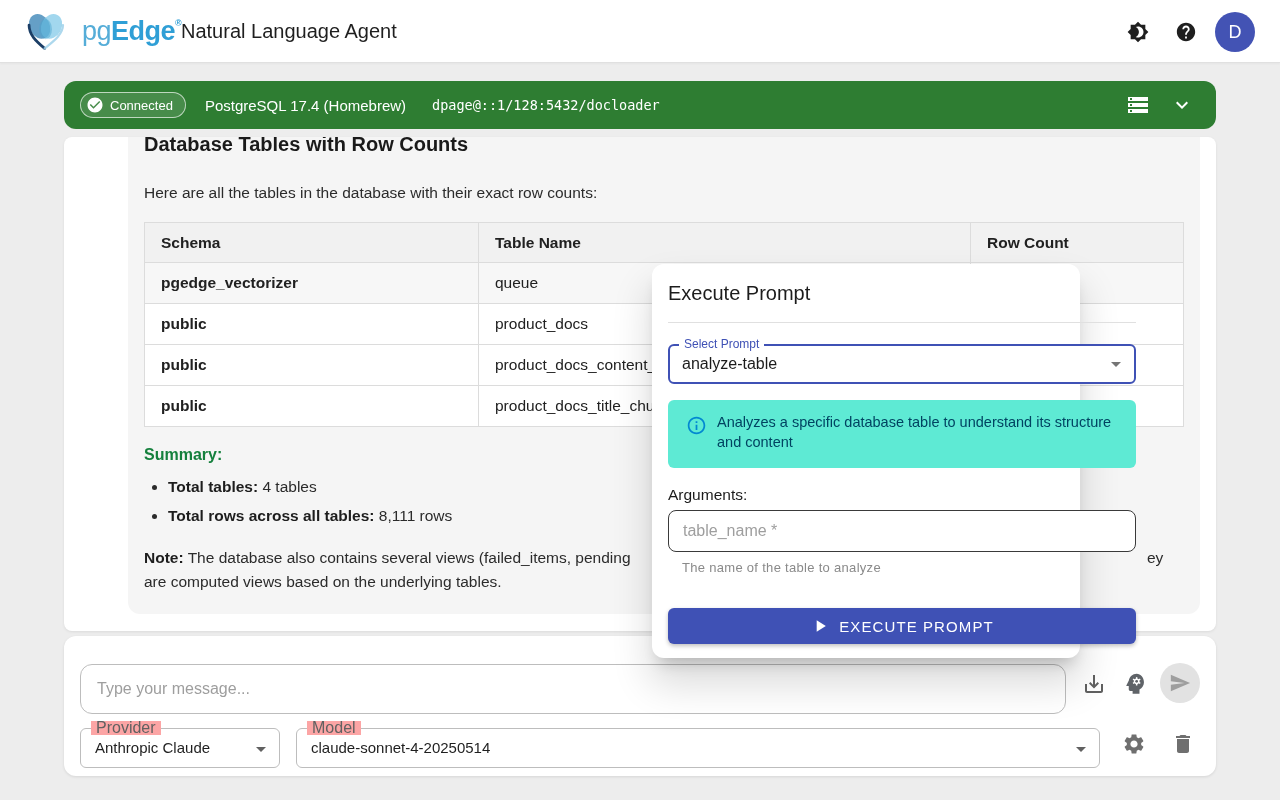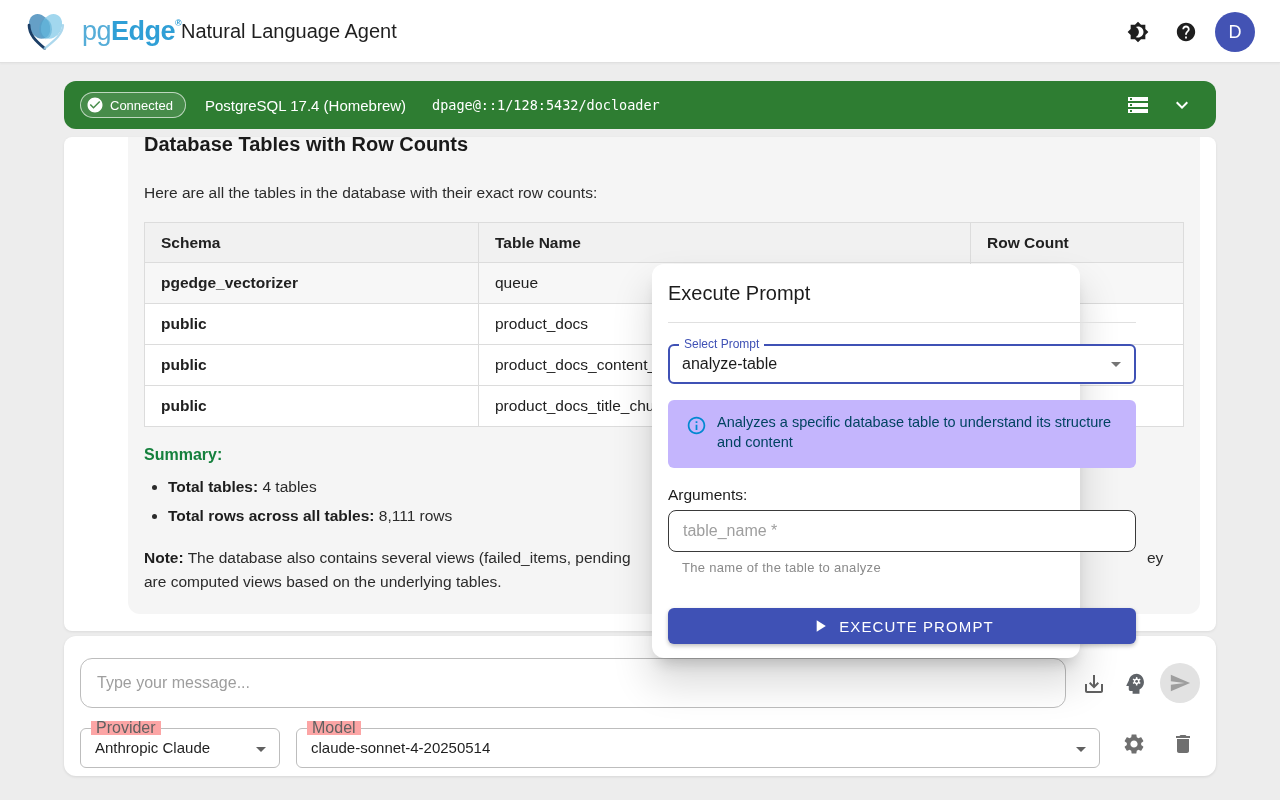--- a/index.html
+++ b/index.html
@@ -57,21 +57,21 @@
   .summary-block ul{margin:14px 0 0 24px;}
   .summary-block li{margin-bottom:11px;}
   .b{font-weight:700;color:#1d1d1d;}
   .note-block{position:absolute;left:16px;top:427px;width:1056px;font-size:15.5px;line-height:23.5px;color:#2b2b2b;}
   .note-l1{white-space:nowrap;overflow:hidden;}
   .note-tail{position:absolute;left:1003px;top:0;}
 
   
   .chat-panel{position:absolute;left:64px;top:636px;width:1152px;height:140px;background:#fff;border-radius:12px;
     box-shadow:0 1px 3px rgba(0,0,0,.1);z-index:3;}
-  .chat-input{position:absolute;left:16px;top:22px;width:986px;height:50px;border:1px solid #bdbdbd;border-radius:12px;
+  .chat-input{position:absolute;left:16px;top:28px;width:986px;height:50px;border:1px solid #bdbdbd;border-radius:12px;
     font-size:16px;padding:0 16px;color:#212121;outline:none;background:#fff;font-family:"Liberation Sans",sans-serif;}
   .chat-input::placeholder{color:#9e9e9e;opacity:1;}
   .chat-icon{position:absolute;cursor:pointer;}
   .send-btn{position:absolute;left:1096px;top:27px;width:40px;height:40px;border-radius:50%;background:#e2e2e2;
     display:flex;align-items:center;justify-content:center;cursor:pointer;}
   .mui-select{position:absolute;border:1px solid #bdbdbd;border-radius:6px;height:40px;background:#fff;cursor:pointer;}
   .mui-select .flabel{position:absolute;top:-8px;left:10px;background:#fca5a5;padding:0 5px;font-size:16px;color:#616161;line-height:14px;}
   .mui-select .val{position:absolute;left:14px;top:0;line-height:38px;font-size:15px;color:#1f1f1f;white-space:nowrap;}
   .mui-select .caret{position:absolute;right:6px;top:8px;}
   .sel-provider{left:16px;top:92px;width:200px;}
@@ -79,21 +79,21 @@
 
   
   .dialog{position:absolute;left:652px;top:264px;width:428px;height:394px;background:#fff;border-radius:12px;
     box-shadow:0 11px 15px -7px rgba(0,0,0,.2),0 24px 38px 3px rgba(0,0,0,.14);z-index:10;text-decoration:underline;}
   .dlg-title{position:absolute;left:16px;top:18px;font-size:20px;font-weight:500;color:#1c1c1c;}
   .dlg-divider{position:absolute;left:16px;top:58px;width:468px;height:1px;background:#e0e0e0;}
   .dlg-select{position:absolute;left:16px;top:80px;width:468px;height:40px;border:2px solid #3f51b5;border-radius:6px;cursor:pointer;background:#fff;}
   .dlg-select .flabel{position:absolute;top:-9px;left:9px;background:#fff;padding:0 5px;font-size:12px;color:#3f51b5;line-height:14px;}
   .dlg-select .val{position:absolute;left:12px;top:0;line-height:36px;font-size:16px;color:#1c1c1c;}
   .dlg-select .caret{position:absolute;right:6px;top:6px;}
-  .dlg-info{position:absolute;left:16px;top:136px;width:468px;height:68px;background:#c4b5fd;border-radius:6px;}
+  .dlg-info{position:absolute;left:16px;top:136px;width:468px;height:68px;background:#5eead4;border-radius:6px;}
   .dlg-info .info-ic{position:absolute;left:18px;top:15px;}
   .dlg-info .info-tx{position:absolute;left:49px;top:12px;width:408px;font-size:14.5px;line-height:20px;color:#014361;}
   .dlg-args-label{position:absolute;left:16px;top:222px;font-size:15.5px;color:#1c1c1c;}
   .dlg-arg-input{position:absolute;left:16px;top:246px;width:468px;height:42px;border:1px solid #3a3a3a;border-radius:8px;
     font-size:16px;padding:0 14px;outline:none;font-family:"Liberation Sans",sans-serif;color:#212121;background:#fff;}
   .dlg-arg-input::placeholder{color:#9e9e9e;opacity:1;}
   .dlg-helper{position:absolute;left:30px;top:296px;font-size:13px;color:#8a8a8a;letter-spacing:.3px;}
   .dlg-exec{position:absolute;left:16px;top:344px;width:468px;height:36px;background:#3f51b5;border:none;border-radius:6px;
     color:#fff;font-size:15px;font-weight:500;letter-spacing:1.1px;display:flex;align-items:center;justify-content:center;gap:9px;
     cursor:pointer;box-shadow:0 2px 4px rgba(0,0,0,.25);font-family:"Liberation Sans",sans-serif;}

